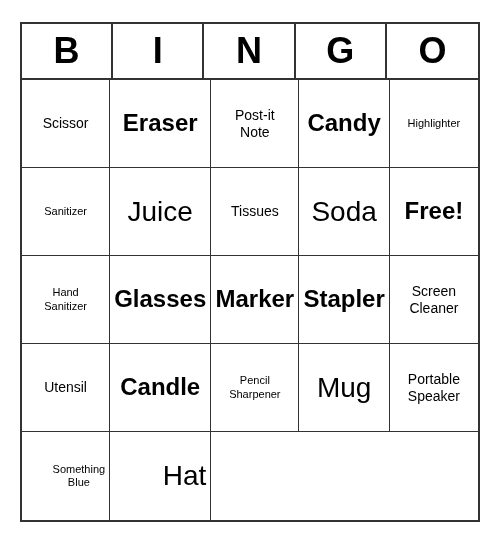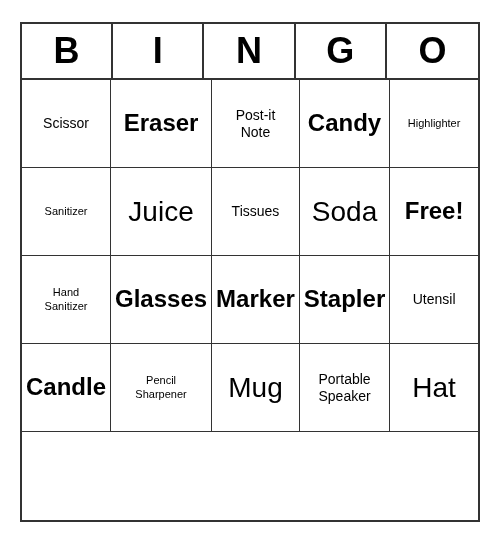--- a/index.html
+++ b/index.html
@@ -137,31 +137,37 @@
       <div class="bingo-cell">
         <span class="size-large">Glasses</span>
       </div>
       <div class="bingo-cell">
         <span class="size-large">Marker</span>
       </div>
       <div class="bingo-cell">
         <span class="size-large">Stapler</span>
       </div>
       <div class="bingo-cell">
+        <span class="size-medium">Screen<br>Cleaner</span>
+      </div>
+      <div class="bingo-cell">
         <span class="size-medium">Utensil</span>
       </div>
       <div class="bingo-cell">
         <span class="size-large">Candle</span>
       </div>
       <div class="bingo-cell">
         <span class="size-small">Pencil<br>Sharpener</span>
       </div>
       <div class="bingo-cell">
         <span class="size-xlarge">Mug</span>
       </div>
       <div class="bingo-cell">
         <span class="size-medium">Portable<br>Speaker</span>
       </div>
       <div class="bingo-cell">
+        <span class="size-small">Something<br>Blue</span>
+      </div>
+      <div class="bingo-cell">
         <span class="size-xlarge">Hat</span>
       </div>
     </div>
 </div>
 
 </body></html>

